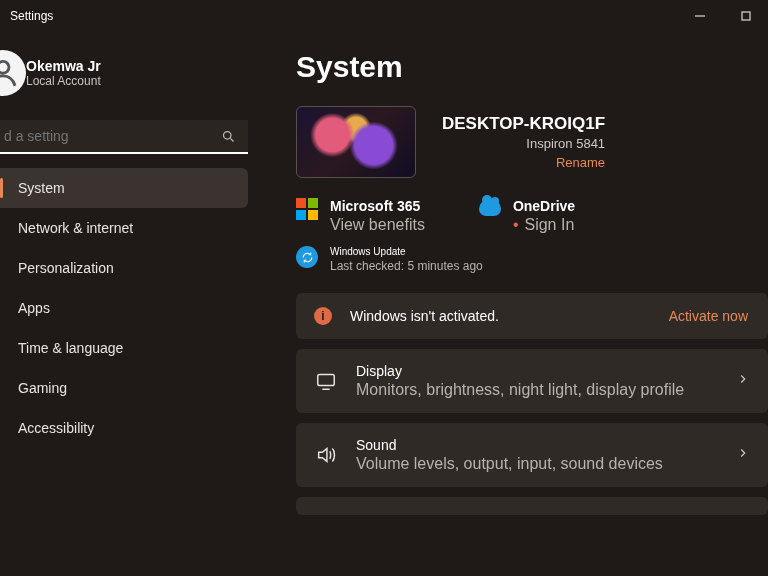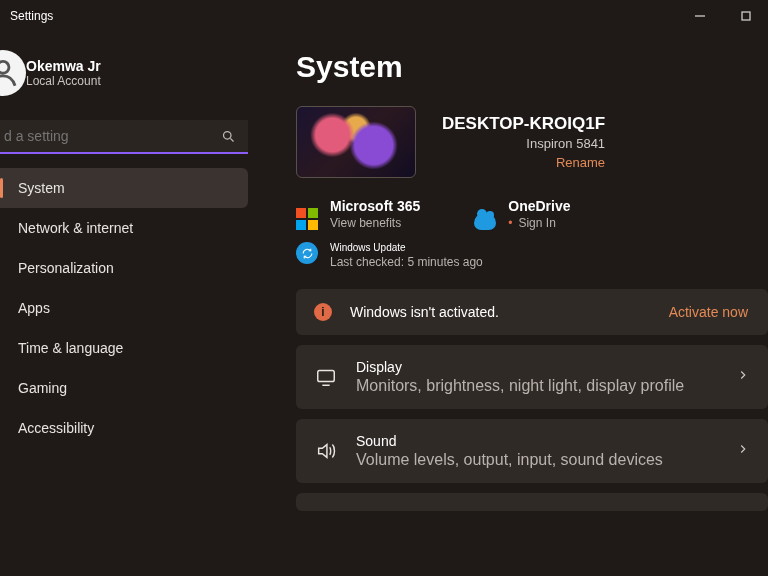--- a/index.html
+++ b/index.html
@@ -33,21 +33,21 @@
   }
   .avatar svg { width:34px; height:34px; stroke:#555; fill:none; stroke-width:2;}
   .profile .name { font-size:14px; font-weight:600; }
   .profile .sub  { font-size:12px; color:#c9c3c0; }
 
   .search {
     margin: 4px 8px 0 0;
     height: 34px;
     background:#2b2522;
     border:none;
-    border-bottom:2px solid #8b5cf6;
+    border-bottom:2px solid #ffffff;
     display:flex; align-items:center; justify-content:space-between;
     padding: 0 12px 0 4px;
     color:#c0bab6;
     font-size:14px;
   }
   .search input {
     background:transparent; border:none; outline:none; color:#c0bab6; font-size:14px; width: 180px;
   }
   .search svg { width:15px; height:15px; stroke:#c0bab6; fill:none; stroke-width:2;}
 
@@ -85,23 +85,23 @@
       radial-gradient(circle at 50% 30%, #e6a94c 0 14%, transparent 20%),
       linear-gradient(135deg,#1b1330,#2a1820,#120d22);
   }
   .device .dname { font-size:17px; font-weight:700; }
   .device .model { font-size:13px; color:#cfc8c4; margin-top:2px;}
   .device .rename { font-size:13px; color:#e28a56; margin-top:4px; }
 
   .row-services {
     display:flex; gap: 54px; margin-bottom: 12px;
   }
-  .svc { display:flex; gap:12px; align-items:flex-end;}
+  .svc { display:flex; gap:12px; align-items:flex-start;}
   .svc .lbl { font-size:14px; font-weight:600; }
-  .svc .sub { font-size:12px; color:#b9b2ad; margin-top:2px;}
+  .svc .sub { font-size:16px; color:#b9b2ad; margin-top:2px;}
   .svc .sub.dot::before { content:"•"; color:#e06a45; margin-right:6px;}
   .ms-logo { width:22px; height:22px; display:grid; grid-template-columns:1fr 1fr; grid-template-rows:1fr 1fr; gap:2px;}
   .ms-logo span:nth-child(1){background:#f25022;}
   .ms-logo span:nth-child(2){background:#7fba00;}
   .ms-logo span:nth-child(3){background:#00a4ef;}
   .ms-logo span:nth-child(4){background:#ffb900;}
   .onedrive {
     width:22px; height:16px; background:#1f9ae0; border-radius:10px 10px 8px 8px;
     position:relative; margin-top:2px;
   }

